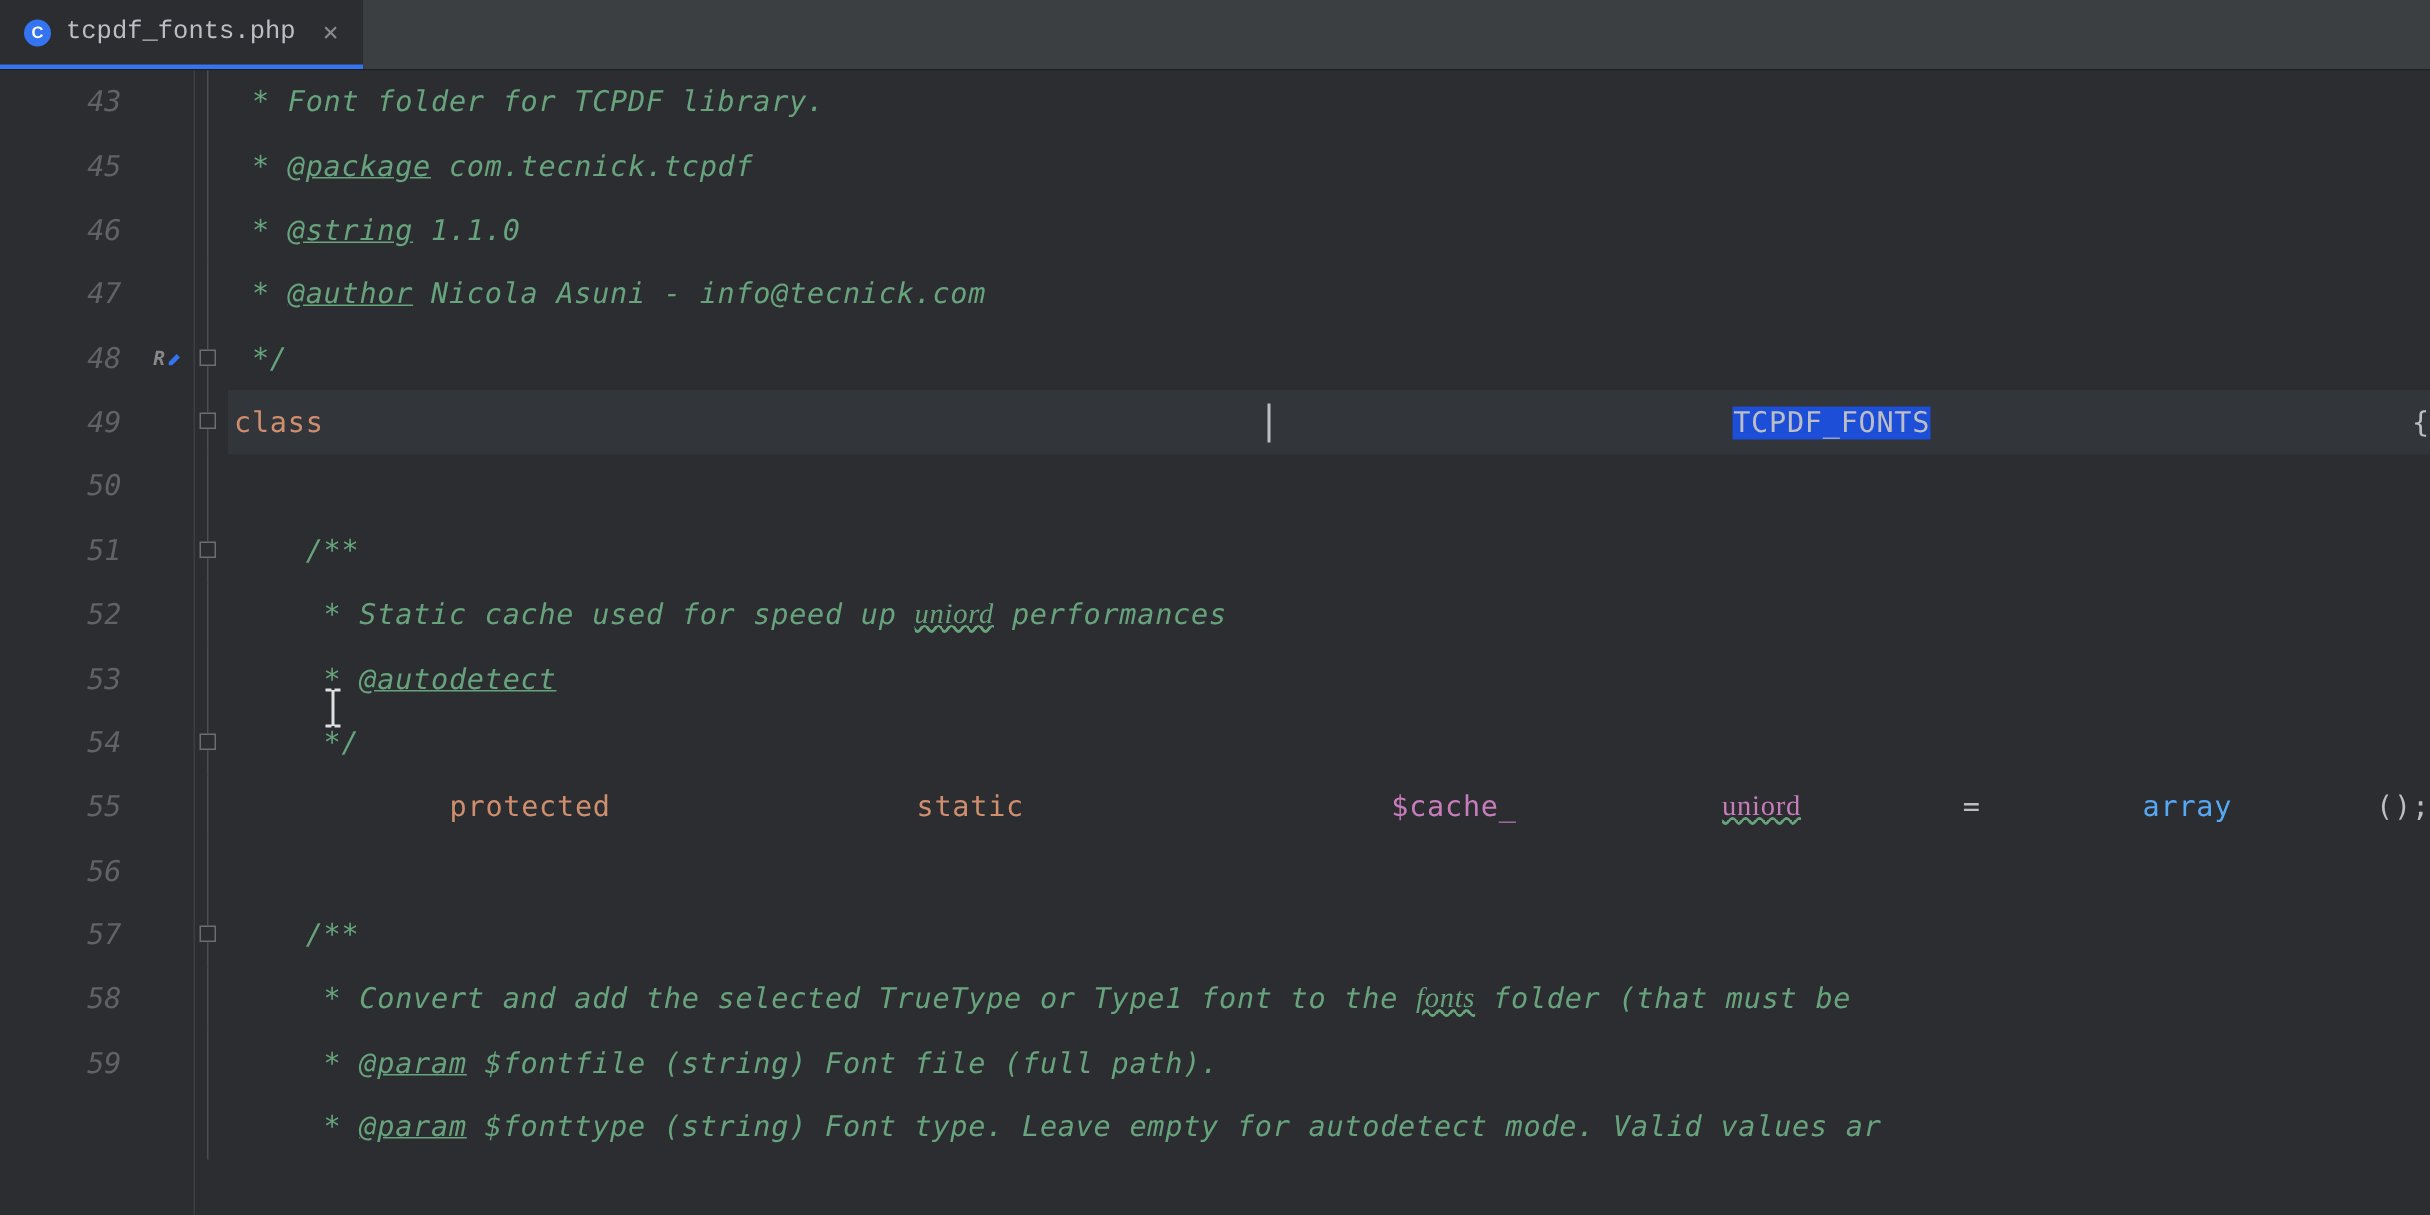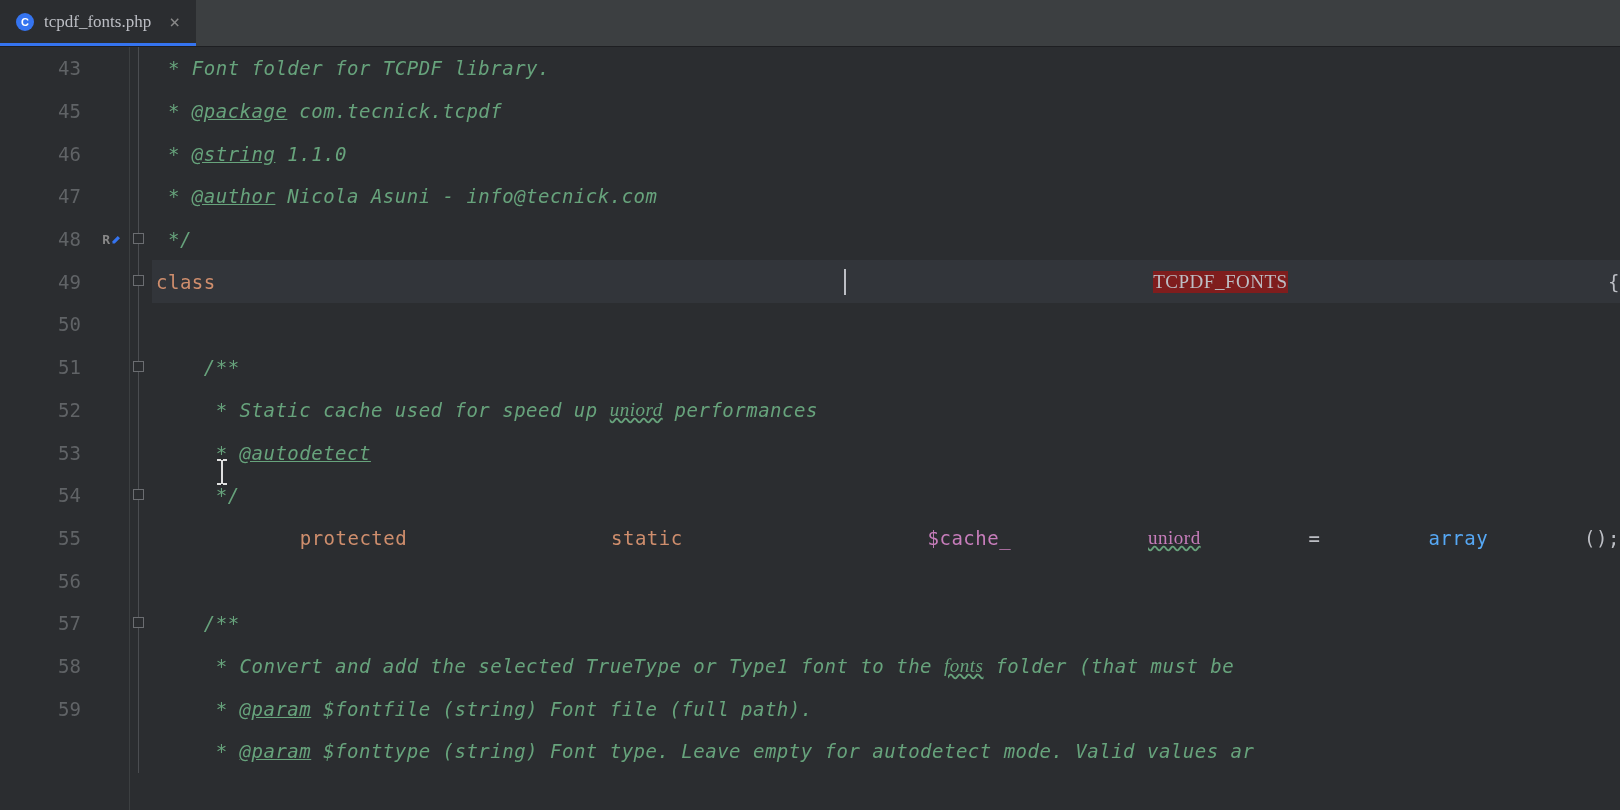--- a/index.html
+++ b/index.html
@@ -35,21 +35,21 @@
   align-items: center;
   justify-content: center;
   color: #fff;
   font-size: 11px;
   font-weight: bold;
   font-family: sans-serif;
 }
 .tab-name {
   color: #bcbec4;
   font-size: 17px;
-  font-family: Liberation Serif, serif;
+  font-family: Liberation Mono, monospace;
 }
 .tab-close {
   color: #888;
   font-size: 18px;
   margin-left: 8px;
   cursor: pointer;
 }
 .editor {
   display: flex;
   height: calc(100% - 47px);
@@ -60,20 +60,21 @@
   border-right: 1px solid #3c3f41;
   flex-shrink: 0;
 }
 .gutter-line {
   height: 42.7px;
   display: flex;
   align-items: center;
   justify-content: flex-end;
   padding-right: 48px;
   position: relative;
+  font-style: italic;
 }
 .line-num {
   color: #606366;
   font-size: 19px;
 }
 .edit-icon {
   position: absolute;
   right: 6px;
   display: flex;
   align-items: center;
@@ -134,21 +135,21 @@
   letter-spacing: 0.5px;
   font-style: italic;
 }
 .code-line.no-italic { font-style: normal; justify-content: space-between; }
 .code-line.highlight {
   background: #32353a;
 }
 .doctag { color: #67a37c; font-weight: normal; text-decoration: underline; font-style: italic; }
 .doc { color: #67a37c; font-style: italic; }
 .kw { color: #cf8e6d; font-style: normal; }
-.classname { color: #bcbec4; background: #7f1d1d; font-style: normal; font-family: Liberation Serif, serif; }
+.classname { color: #bcbec4; background: #1d4ed8; font-style: normal; }
 .var { color: #c77dbb; font-style: normal; margin-left: 41px; }
 .squiggle { text-decoration-line: underline; text-decoration-style: wavy; text-decoration-color: #67a37c; font-family: Liberation Serif, serif; }
 .func { color: #56a8f5; font-style: normal;}
 .plain { color: #bcbec4; font-style: normal;}
 .paren { color: #bcbec4; font-style: normal;}
 .cursor {
   display: inline-block;
   width: 2px;
   height: 26px;
   background: #bcbec4;

